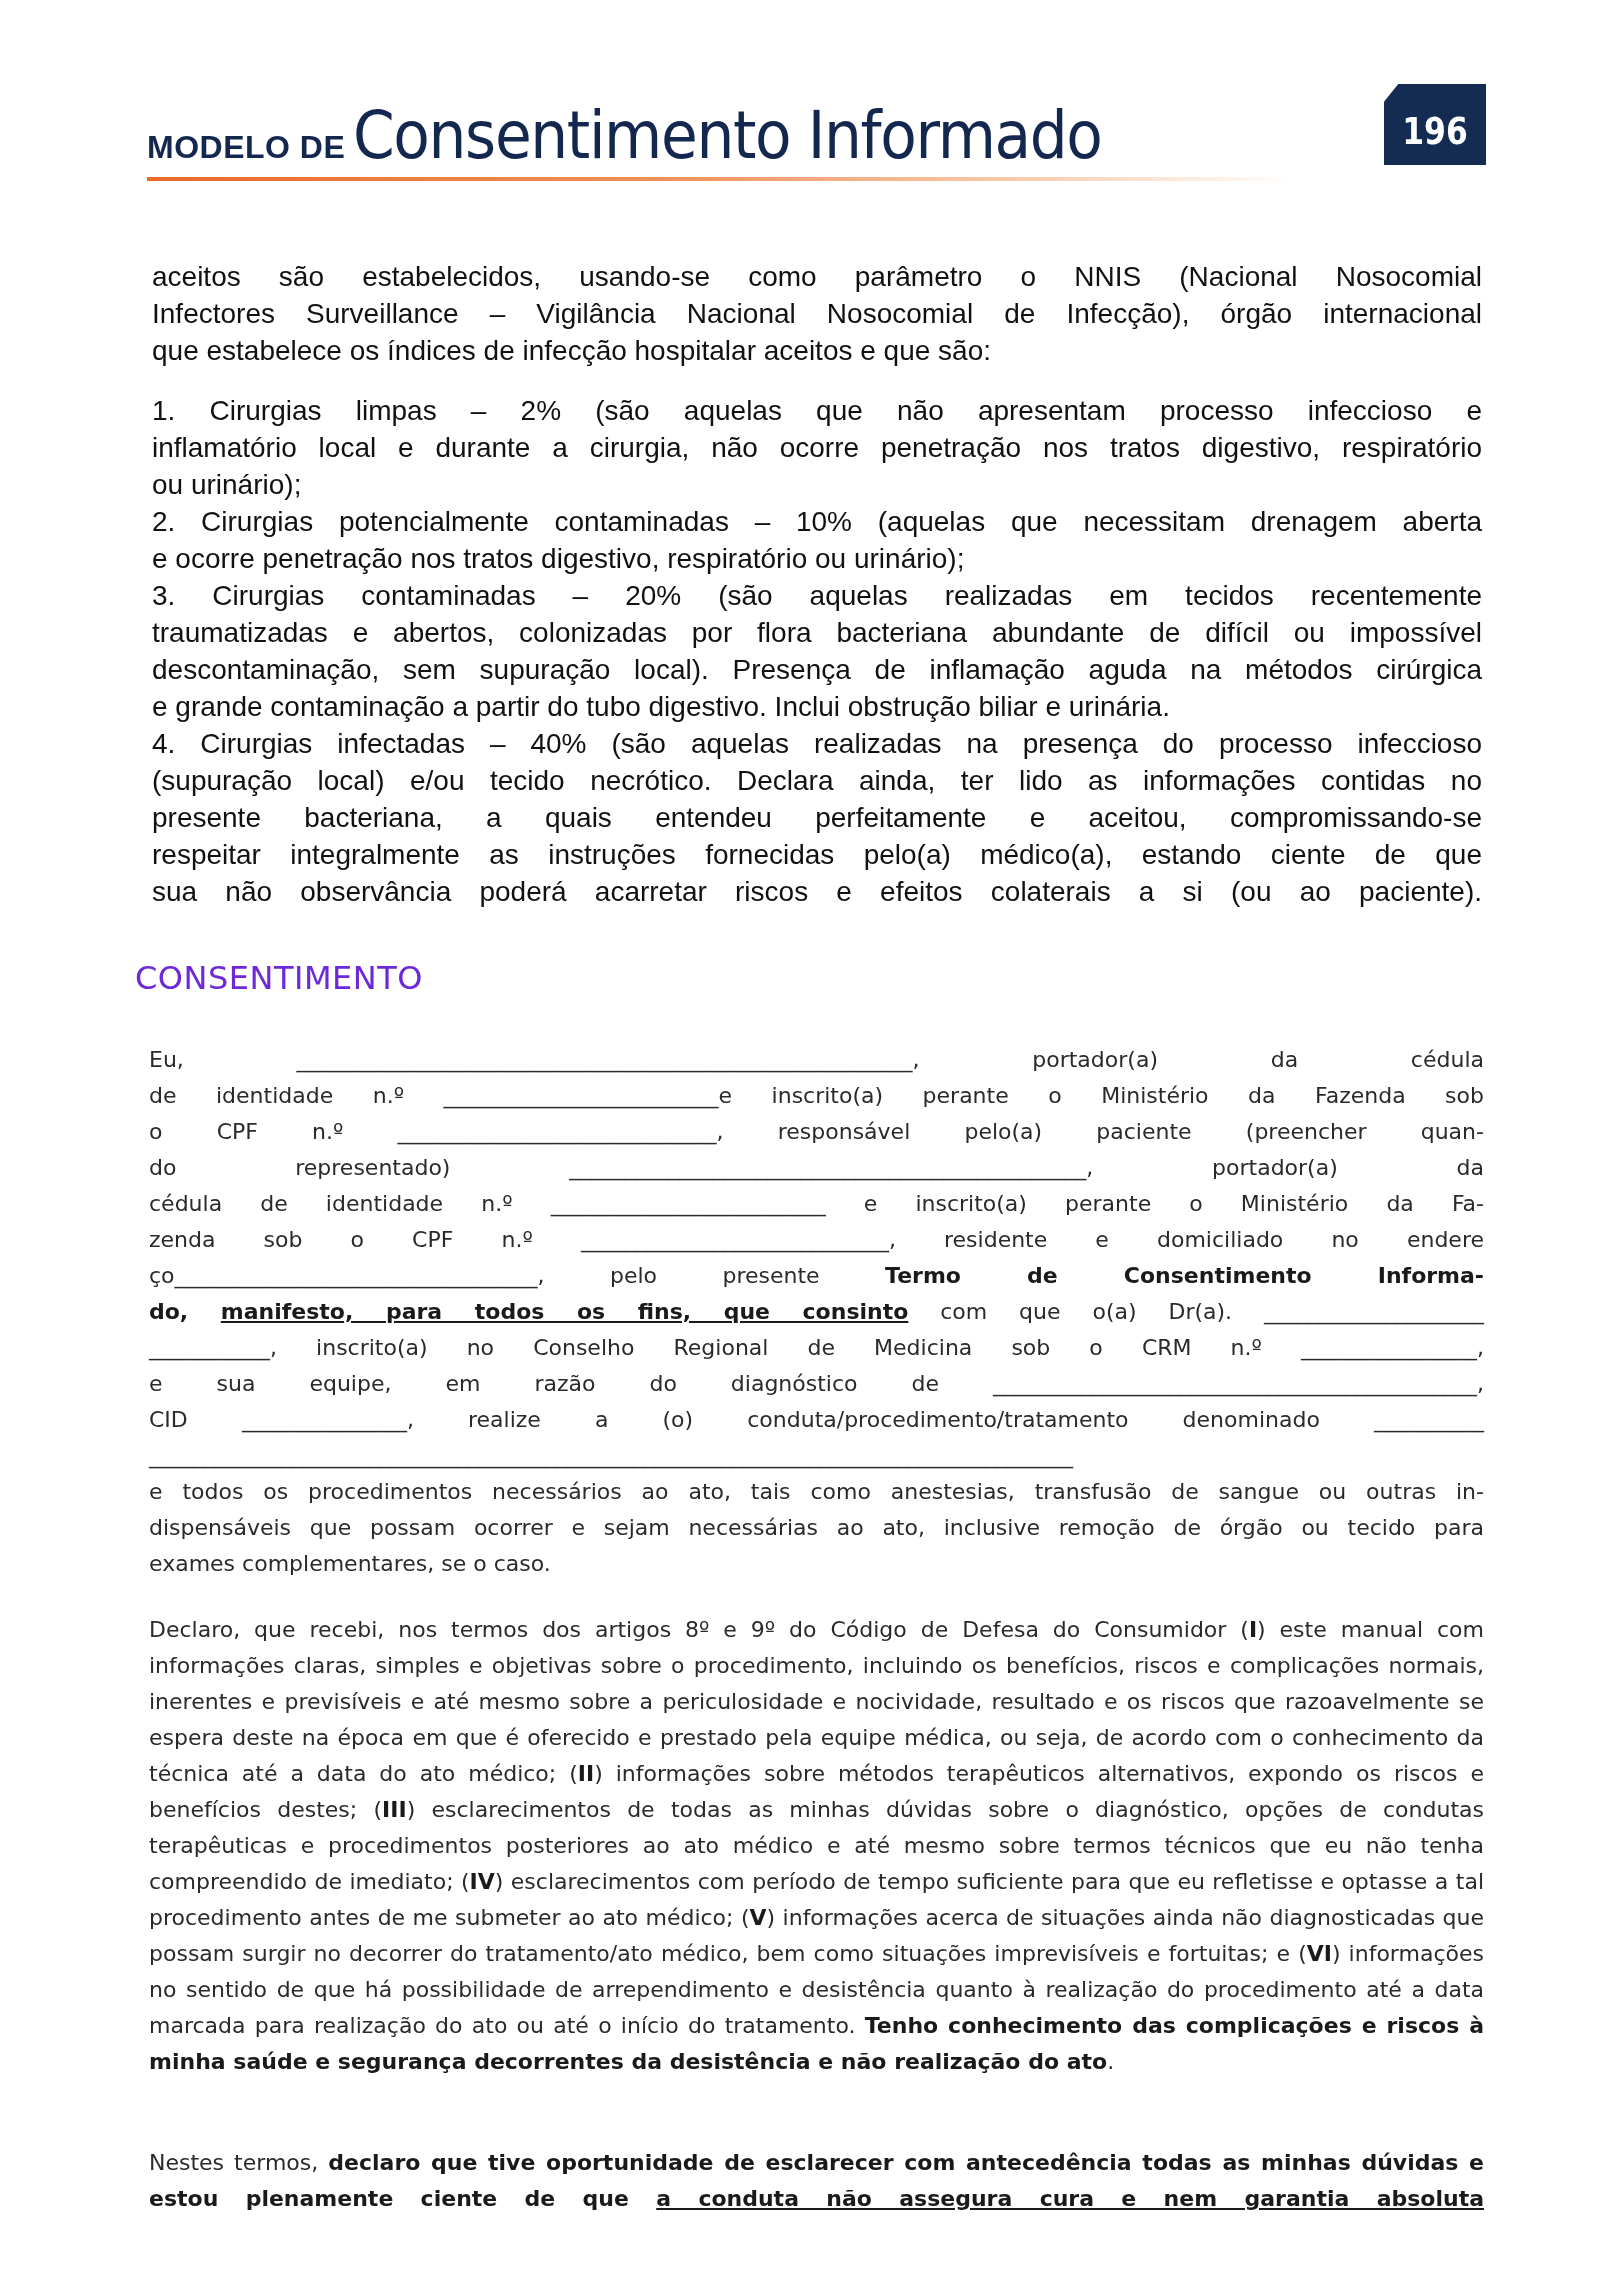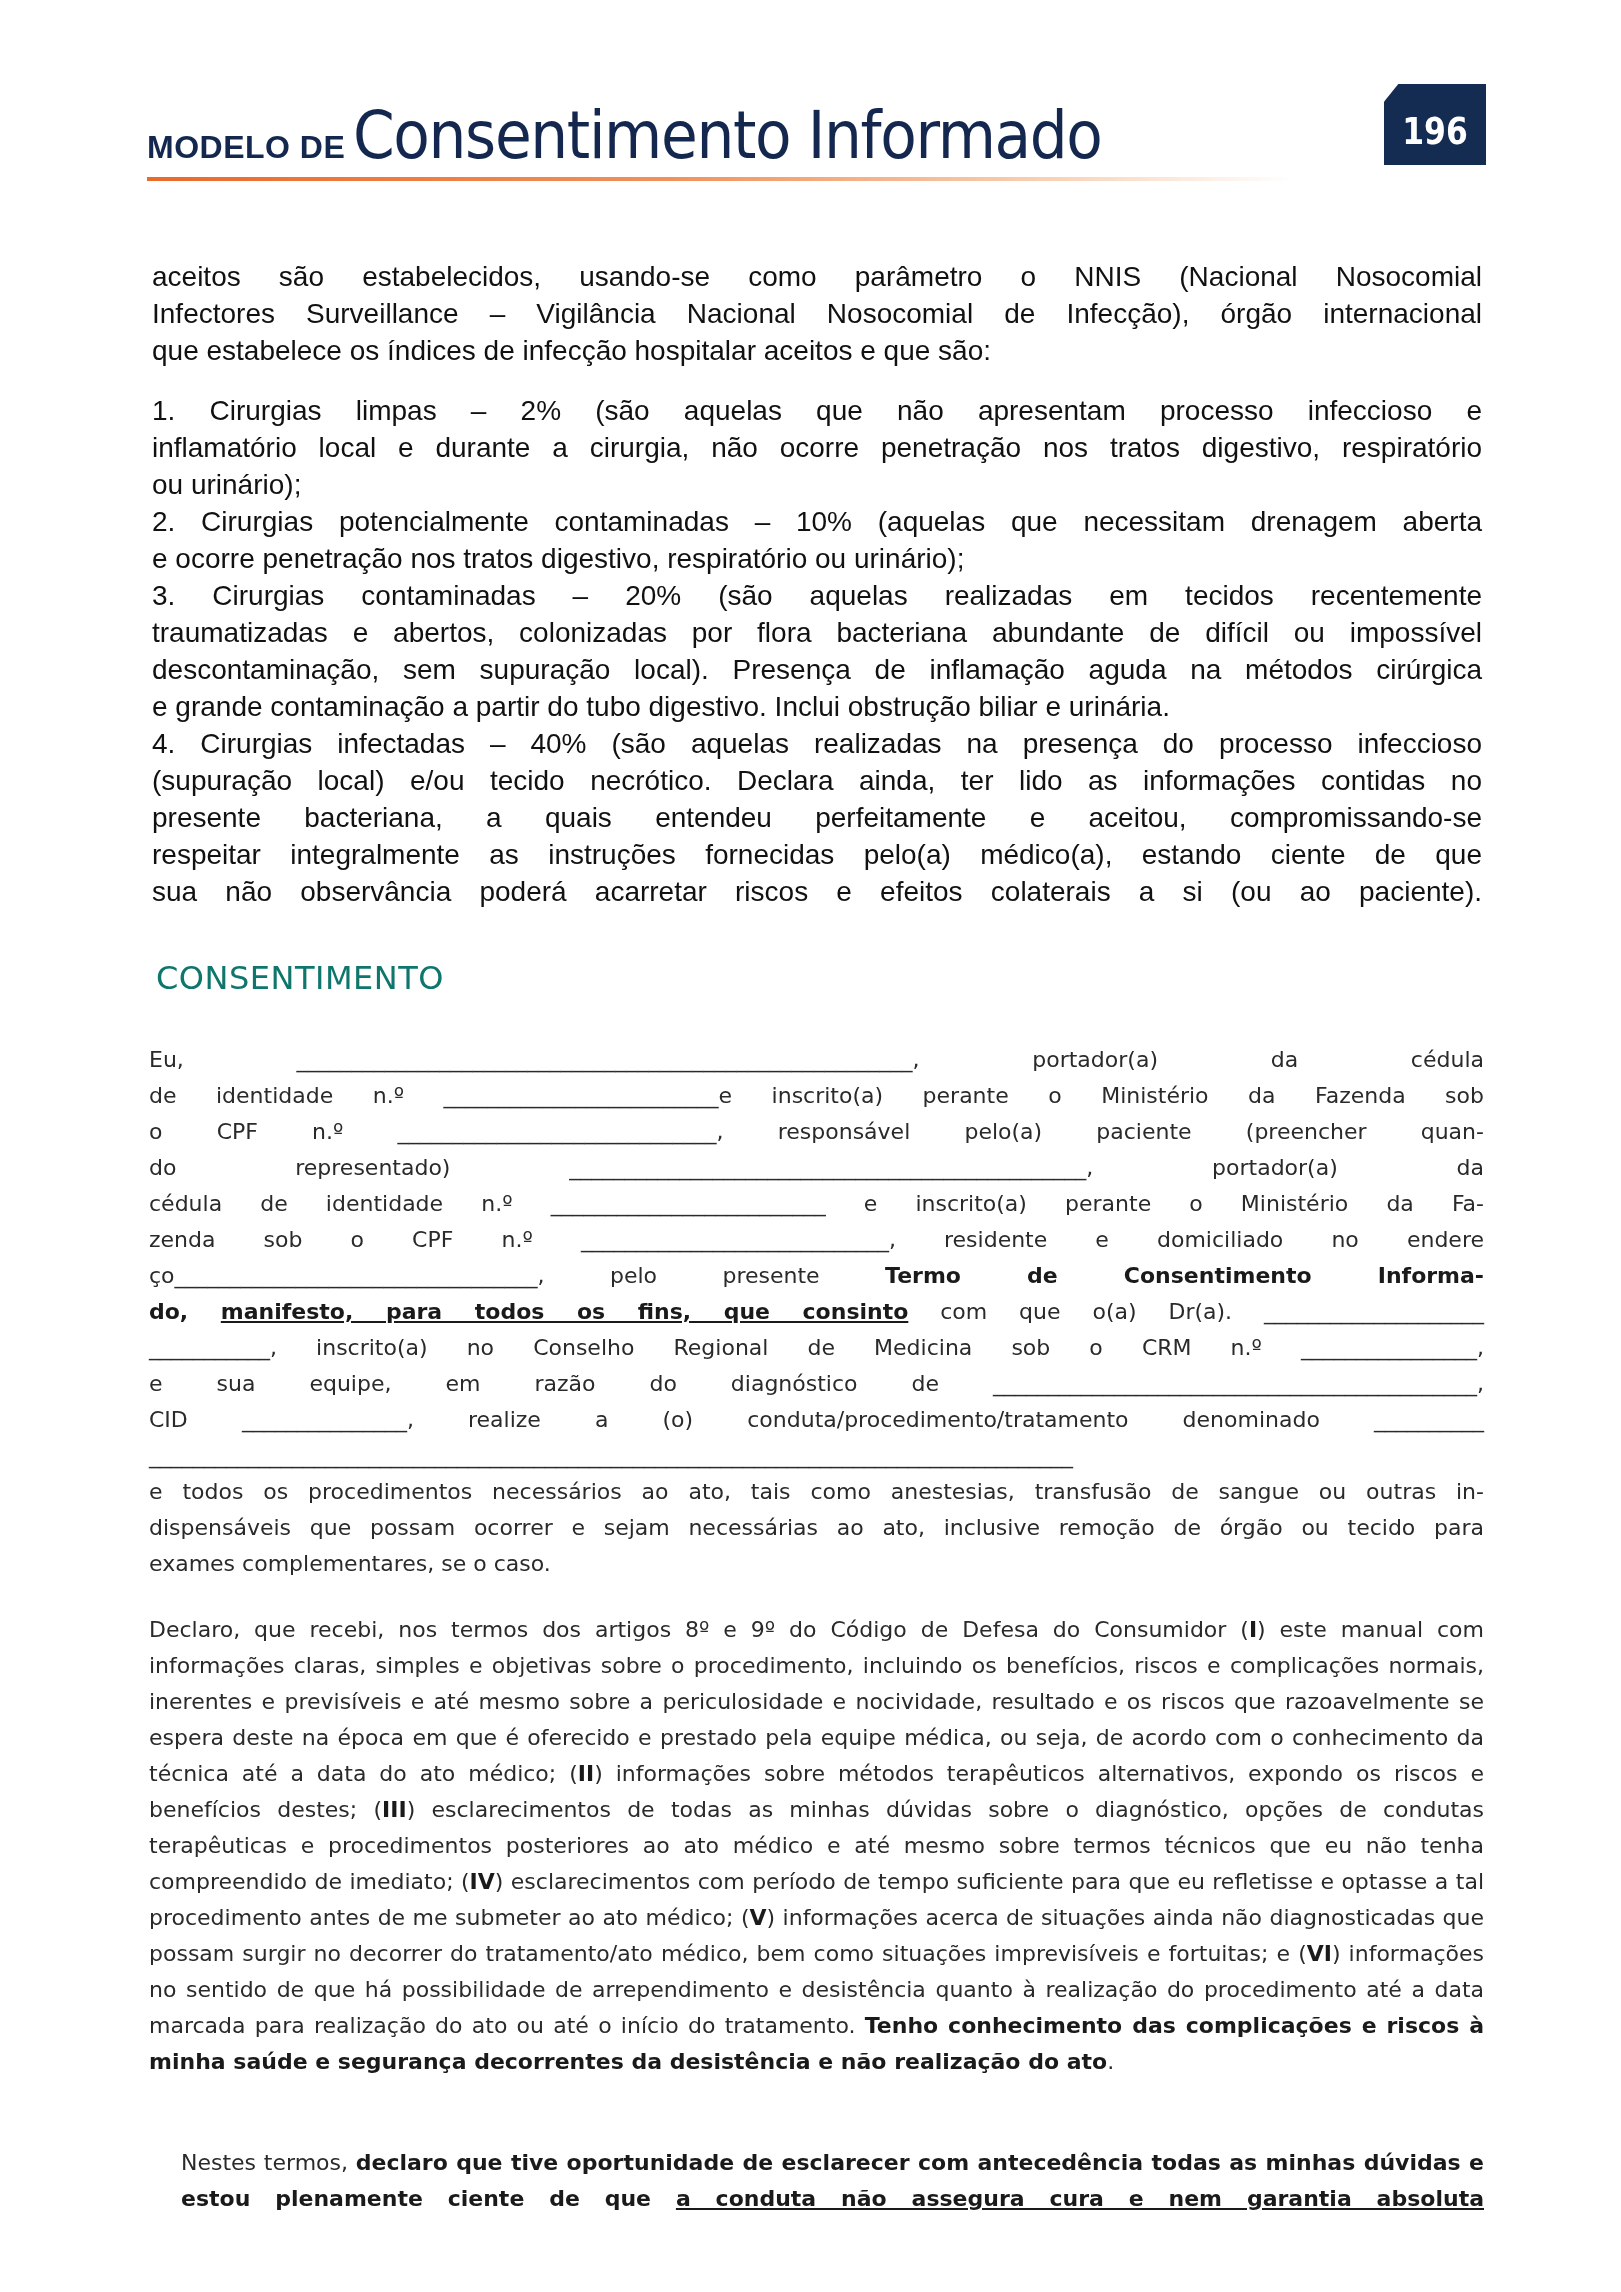--- a/index.html
+++ b/index.html
@@ -14,21 +14,21 @@
   .page-badge { position: absolute; left: 1237px; top: 25px; width: 102px; height: 81px; background: #142b52;
     clip-path: polygon(14% 0, 100% 0, 100% 100%, 0 100%, 0 22%); }
   .page-badge span { position: absolute; left: 0; right: 0; top: 25.5px; text-align: center; color: #ffffff;
     font-family: "DejaVu Sans", sans-serif; font-weight: bold; font-size: 37px; transform: scaleX(0.85); }
 
   .arial-block { position: absolute; left: 152px; width: 1330px; font-family: "Liberation Sans", sans-serif;
     font-size: 28px; line-height: 37px; color: #111111; text-align: justify; }
   #intro { top: 258px; }
   #list { top: 392px; }
 
-  .section-title { position: absolute; left: 156px; top: 959px; font-family: "DejaVu Sans", sans-serif; font-size: 32px; color: #0f766e; letter-spacing: 0.5px; }
+  .section-title { position: absolute; left: 135px; top: 959px; font-family: "DejaVu Sans", sans-serif; font-size: 32px; color: #6d28d9; letter-spacing: 0.5px; }
 
   .verdana-block { position: absolute; left: 149px; width: 1335px; font-family: "DejaVu Sans", sans-serif;
     font-size: 22px; line-height: 36px; color: #2a2a2a; text-align: justify; }
   .verdana-block p { margin: 0; }
   .line { display: block; white-space: nowrap; text-align-last: justify; text-align: justify; }
   .line.last { text-align-last: left; }
   b, .b { font-weight: bold; color: #1a1a1a; }
   u { text-decoration: underline; }
 
   #form { top: 1042px; }
@@ -88,17 +88,17 @@
     <span class="line">e todos os procedimentos necessários ao ato, tais como anestesias, transfusão de sangue ou outras in-</span>
     <span class="line">dispensáveis  que possam ocorrer e sejam necessárias ao ato, inclusive remoção de órgão ou tecido para</span>
     <span class="line last">exames complementares, se o caso.</span>
   </div>
 
 <div class="verdana-block" id="declaro">
   <p id="declaro-p"><span>Declaro, que recebi, nos termos dos artigos 8º e 9º do Código de Defesa do Consumidor (</span><b>I</b><span>) este manual com informações claras, simples e objetivas sobre o procedimento, incluindo os benefícios, riscos e com­plicações normais, inerentes e previsíveis e até mesmo sobre a periculosidade e nocividade, resultado e os riscos que razoavelmente se espera deste na época em que é oferecido e prestado pela equipe médica, ou seja, de acordo com o conhecimento da técnica até a data do ato médico; (</span><b>II</b><span>) informações  sobre métodos terapêuticos alternativos, expondo os riscos e benefícios destes; (</span><b>III</b><span>) esclarecimentos de todas as minhas dúvidas sobre o diagnóstico, opções de condutas terapêuticas e procedimentos posteriores ao ato médico e até mesmo sobre termos técnicos que eu não tenha compreendido de imediato; (</span><b>IV</b><span>) esclarecimentos com período de tempo suficiente para que eu refletisse e optasse a tal procedimento antes de me submeter ao ato médico; (</span><b>V</b><span>) informações acerca de situações ainda não diagnosticadas que possam surgir no decorrer do tratamento/ato médico, bem como situações imprevisíveis e fortuitas; e (</span><b>VI</b><span>) informações no sentido de que há possibilidade de arrependimento e desistência quanto à realização do procedimento até a data marcada para realização do ato ou até o início do tratamento. </span><b>Tenho conhecimento das complicações e riscos à minha saúde e segurança decorrentes da desistência e não realização do ato</b><span>.</span></p>
 </div>
 
 <div class="verdana-block" id="nestes">
-  <p style="text-align-last: justify; margin-left: 32px;">
+  <p style="text-align-last: justify;">
     <span>Nestes termos, </span><b>declaro que tive oportunidade de esclarecer com antecedência todas as minhas dúvidas e estou plenamente ciente de que </b><b><u>a conduta não assegura cura e nem garantia absoluta</u></b>
   </p>
 </div>
 
 
 </body></html>

